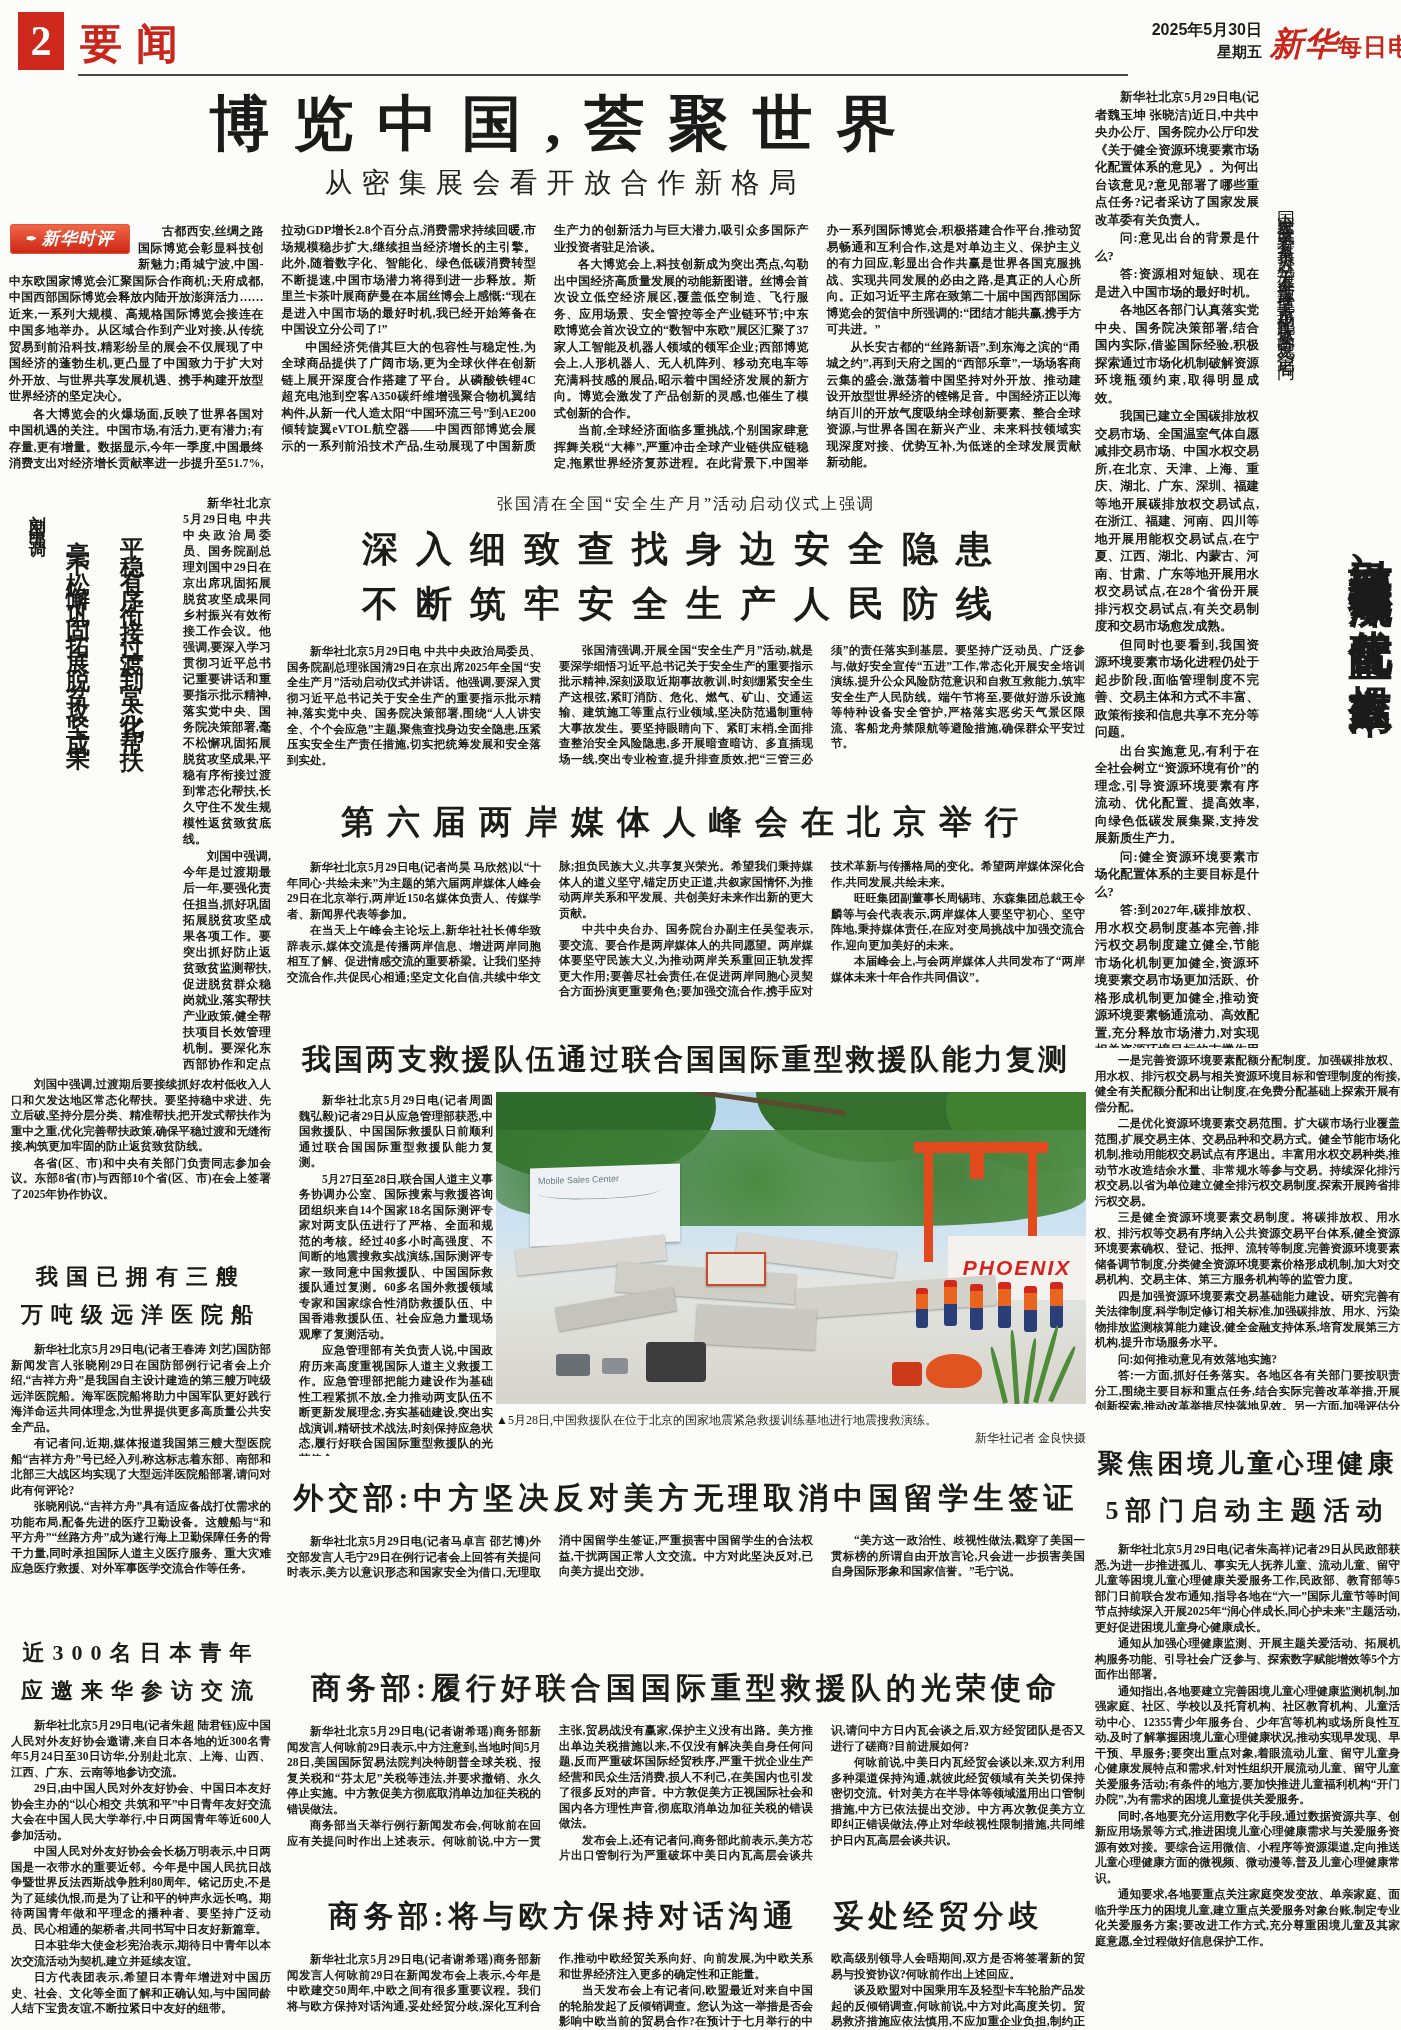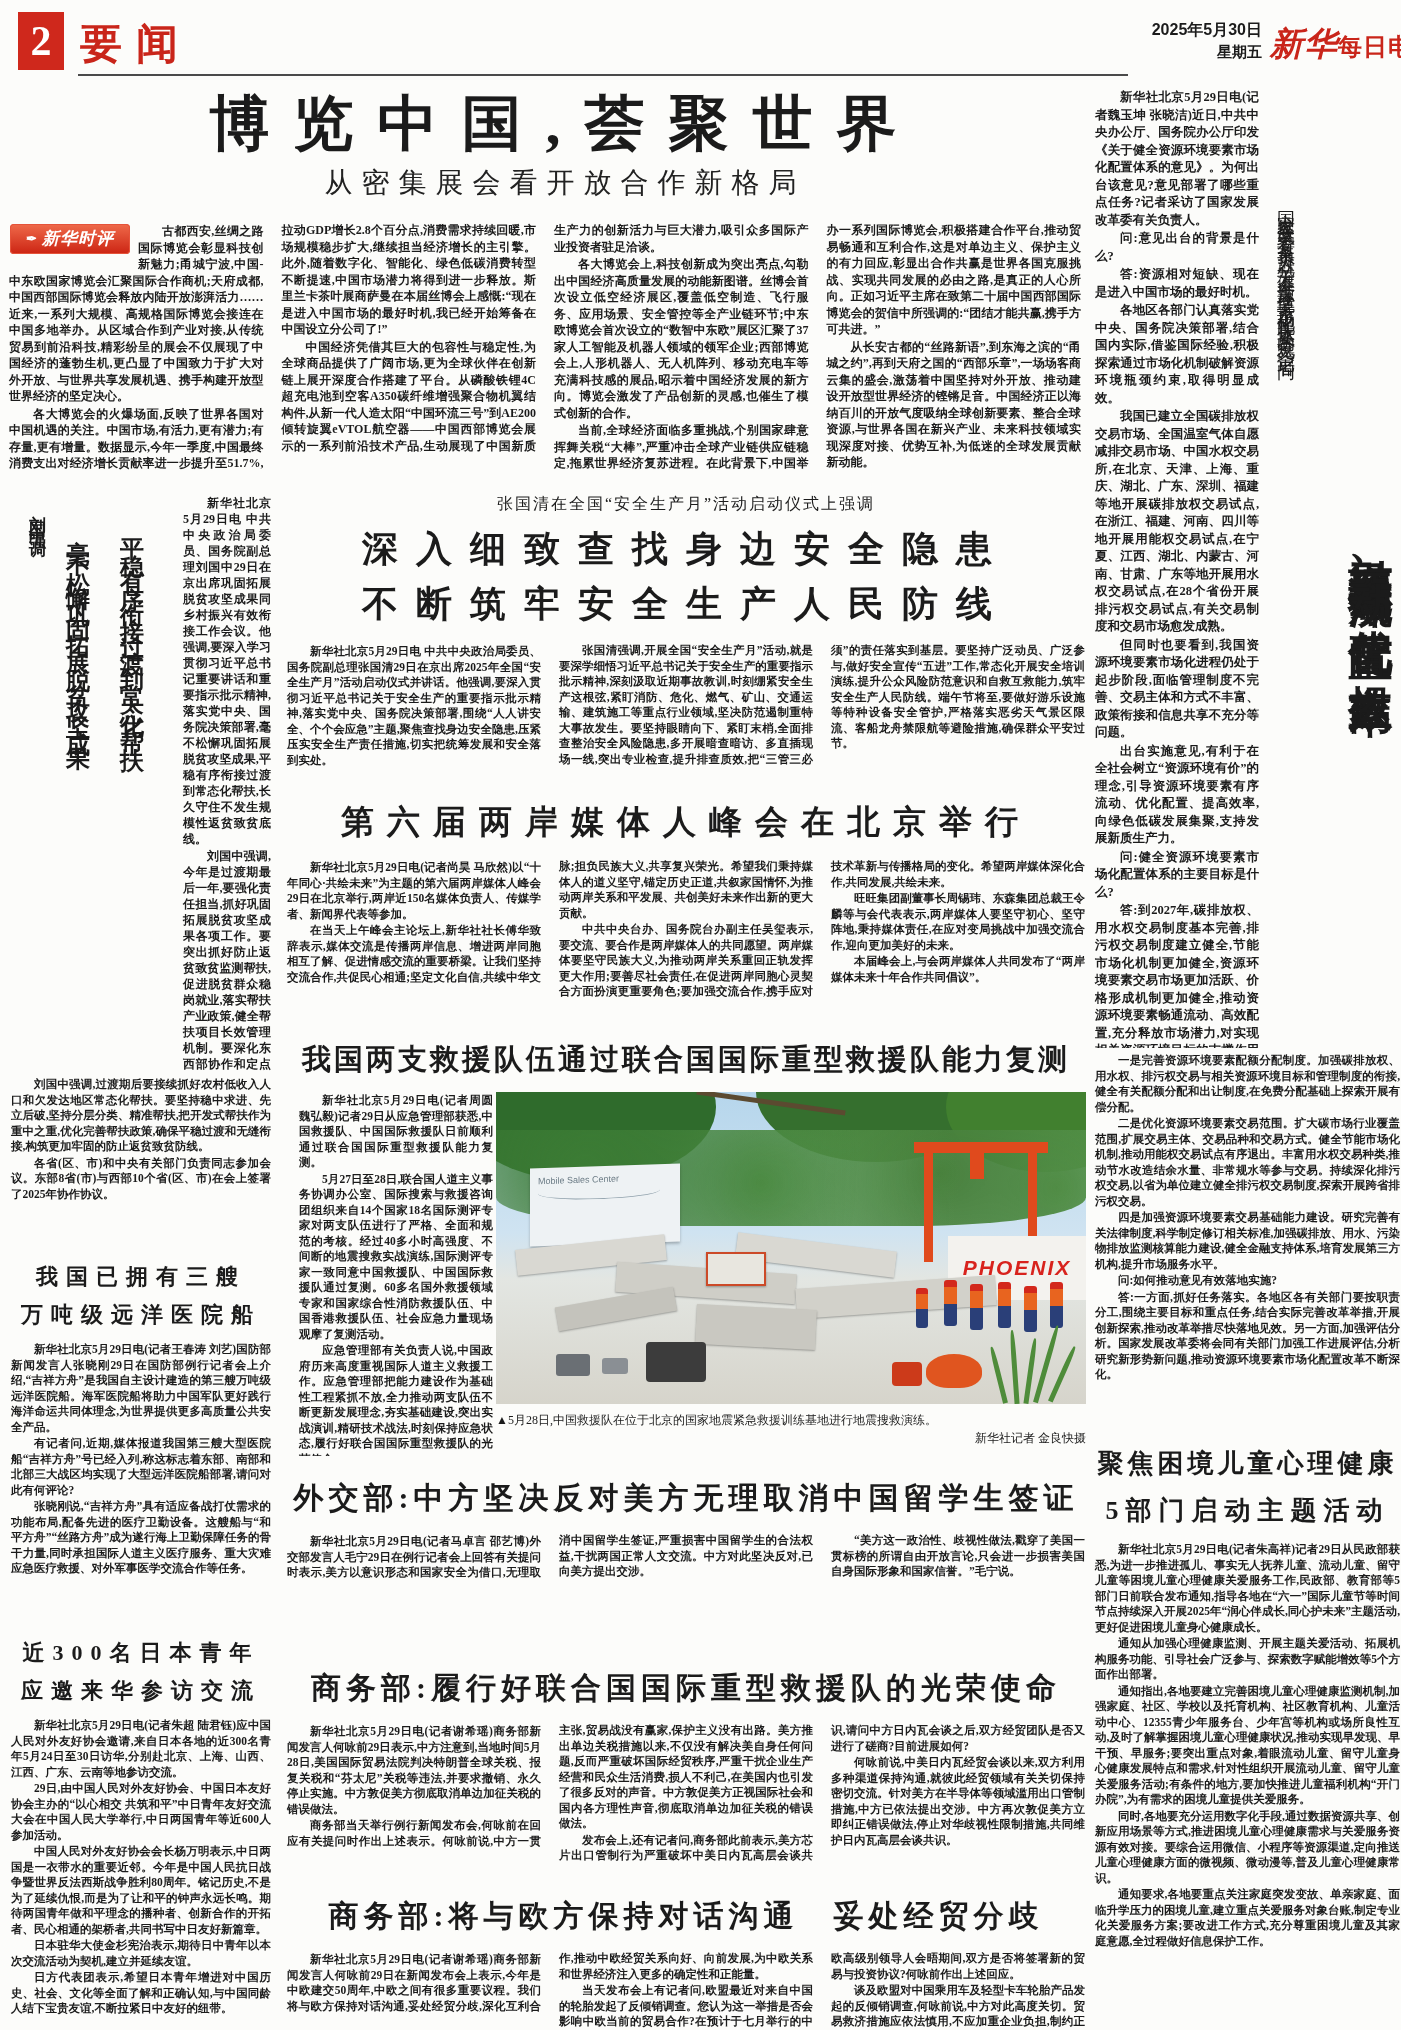--- a/index.html
+++ b/index.html
@@ -156,21 +156,21 @@
         <p>张晓刚说,“吉祥方舟”具有适应备战打仗需求的功能布局,配备先进的医疗卫勤设备。这艘船与“和平方舟”“丝路方舟”成为遂行海上卫勤保障任务的骨干力量,同时承担国际人道主义医疗服务、重大灾难应急医疗救援、对外军事医学交流合作等任务。</p>
       </div>
   </section>
 
   <section class="japan">
     <h3 class="small-h">近300名日本青年</h3>
     <h3 class="small-h">应邀来华参访交流</h3>
     <div class="small-body art body-sm">
         <p>新华社北京5月29日电(记者朱超 陆君钰)应中国人民对外友好协会邀请,来自日本各地的近300名青年5月24日至30日访华,分别赴北京、上海、山西、江西、广东、云南等地参访交流。</p>
         <p>29日,由中国人民对外友好协会、中国日本友好协会主办的“以心相交 共筑和平”中日青年友好交流大会在中国人民大学举行,中日两国青年等近600人参加活动。</p>
-        <p>中国人民对外友好协会会长杨万明表示,中日两国是一衣带水的重要近邻。今年是中国人民抗日战争暨世界反法西斯战争胜利80周年。铭记历史,不是为了延续仇恨,而是为了让和平的钟声永远长鸣。期待两国青年做和平理念的播种者、创新合作的开拓者、民心相通的架桥者,共同书写中日友好新篇章。</p>
+        <p>中国人民对外友好协会会长杨万明表示,中日两国是一衣带水的重要近邻。今年是中国人民抗日战争暨世界反法西斯战争胜利80周年。铭记历史,不是为了延续仇恨,而是为了让和平的钟声永远长鸣。期待两国青年做和平理念的播种者、要坚持广泛动员、民心相通的架桥者,共同书写中日友好新篇章。</p>
         <p>日本驻华大使金杉宪治表示,期待日中青年以本次交流活动为契机,建立并延续友谊。</p>
         <p>日方代表团表示,希望日本青年增进对中国历史、社会、文化等全面了解和正确认知,与中国同龄人结下宝贵友谊,不断拉紧日中友好的纽带。</p>
       </div>
   </section>
 
   <section class="mid" style="top:494px;">
     <div class="eyebrow">张国清在全国“安全生产月”活动启动仪式上强调</div>
     <h2 class="big-h safety-h">深入细致查找身边安全隐患</h2>
     <h2 class="big-h safety-h" style="margin-top:6px;">不断筑牢安全生产人民防线</h2>
     <div class="mid-body art body-sm cols3" style="height:142px;">
@@ -285,20 +285,21 @@
         <p>出台实施意见,有利于在全社会树立“资源环境有价”的理念,引导资源环境要素有序流动、优化配置、提高效率,向绿色低碳发展集聚,支持发展新质生产力。</p>
         <p class="q">问:健全资源环境要素市场化配置体系的主要目标是什么?</p>
         <p>答:到2027年,碳排放权、用水权交易制度基本完善,排污权交易制度建立健全,节能市场化机制更加健全,资源环境要素交易市场更加活跃、价格形成机制更加健全,推动资源环境要素畅通流动、高效配置,充分释放市场潜力,对实现相关资源环境目标的支撑作用有效增强。</p>
         <p class="q">问:意见部署哪些重点任务?</p>
       </div>
     <div class="res-kicker vtext">国家发展改革委有关负责人就《关于健全资源环境要素市场化配置体系的意见》答记者问</div>
     <h2 class="res-vtitle vtext">引导资源环境要素有序流动、优化配置、提高效率</h2>
     <div class="res-wide art body-sm">
         <p>一是完善资源环境要素配额分配制度。加强碳排放权、用水权、排污权交易与相关资源环境目标和管理制度的衔接,健全有关配额分配和出让制度,在免费分配基础上探索开展有偿分配。</p>
         <p>二是优化资源环境要素交易范围。扩大碳市场行业覆盖范围,扩展交易主体、交易品种和交易方式。健全节能市场化机制,推动用能权交易试点有序退出。丰富用水权交易种类,推动节水改造结余水量、非常规水等参与交易。持续深化排污权交易,以省为单位建立健全排污权交易制度,探索开展跨省排污权交易。</p>
+        <p>三是健全资源环境要素交易制度。将碳排放权、用水权、排污权等交易有序纳入公共资源交易平台体系,健全资源环境要素确权、登记、抵押、流转等制度,完善资源环境要素储备调节制度,分类健全资源环境要素价格形成机制,加大对交易机构、交易主体、第三方服务机构等的监管力度。</p>
         <p>四是加强资源环境要素交易基础能力建设。研究完善有关法律制度,科学制定修订相关标准,加强碳排放、用水、污染物排放监测核算能力建设,健全金融支持体系,培育发展第三方机构,提升市场服务水平。</p>
         <p class="q">问:如何推动意见有效落地实施?</p>
         <p>答:一方面,抓好任务落实。各地区各有关部门要按职责分工,围绕主要目标和重点任务,结合实际完善改革举措,开展创新探索,推动改革举措尽快落地见效。另一方面,加强评估分析。国家发展改革委将会同有关部门加强工作进展评估,分析研究新形势新问题,推动资源环境要素市场化配置改革不断深化。</p>
       </div>
   </section>
 
   <section class="children">
     <h3 class="child-h1">聚焦困境儿童心理健康</h3>
     <h3 class="child-h2">5部门启动主题活动</h3>
     <div class="child-body art body-sm">

